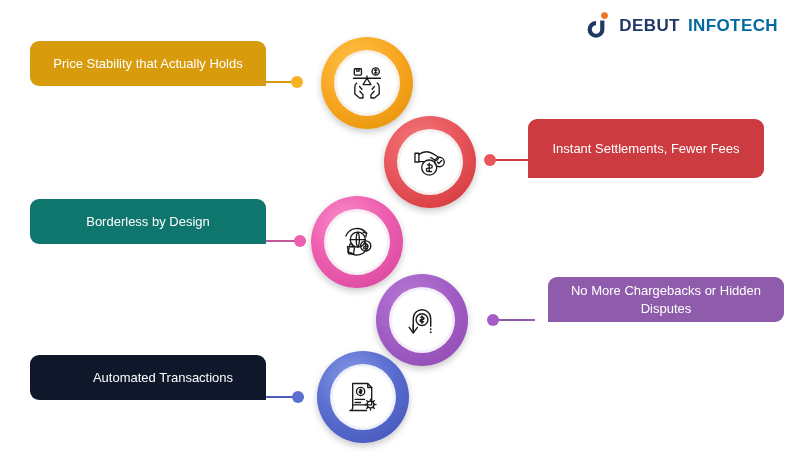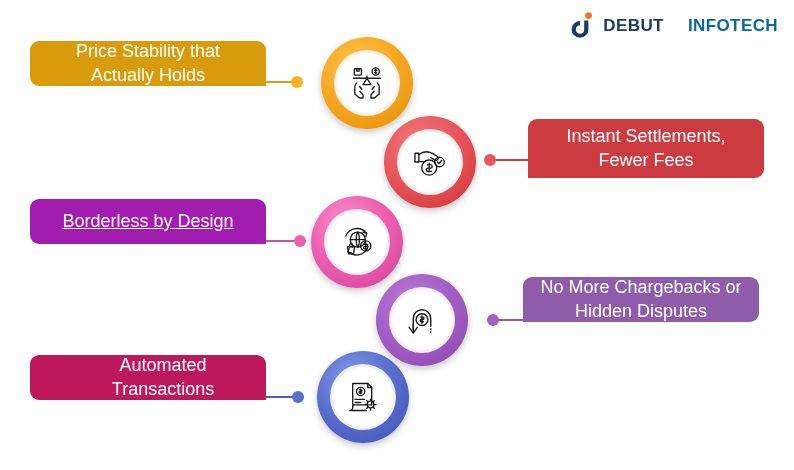--- a/index.html
+++ b/index.html
@@ -6,28 +6,28 @@
   body{
     width:794px;height:470px;background:#ffffff;
     font-family:"Liberation Sans", sans-serif;
     overflow:hidden;position:relative;
   }
   .stage{position:absolute;inset:0;}
 
   
   .logo{position:absolute;right:16px;top:12px;display:flex;align-items:center;gap:7px;}
   .logo-mark{width:26px;height:27px;position:relative;}
-  .logo-text{font-size:17px;font-weight:bold;letter-spacing:.4px;display:flex;gap:24px;}
+  .logo-text{font-size:17px;font-weight:bold;letter-spacing:.4px;display:flex;gap:8px;}
   .logo-debut{color:#1f3864;}
   .logo-infotech{color:#0369a1;}
 
   
   .label-box{
     position:absolute;display:flex;align-items:center;justify-content:center;
-    text-align:center;color:#ffffff;font-size:18px;line-height:1.33;
+    text-align:center;color:#ffffff;font-size:13px;line-height:1.33;
     padding:6px 14px;box-sizing:border-box;
   }
   .label-box.left{border-radius:9px 9px 0 9px;}
   .label-box.right{border-radius:9px 9px 9px 0;}
 
   
   .conn-line{position:absolute;height:1.6px;}
   .conn-dot{position:absolute;width:12px;height:12px;border-radius:50%;}
 
   
@@ -66,29 +66,29 @@
   <div class="conn-line" style="left:260px;top:396px;width:44px;background:#4d5bb5;"></div>
 
   <div class="label-box left" style="left:30px;top:41px;width:236px;height:45px;background:#d79b0b;">
     <span>Price Stability that Actually Holds</span>
   </div>
 
   <div class="label-box right" style="left:528px;top:119px;width:236px;height:59px;background:#cc3b40;">
     <span>Instant Settlements, Fewer Fees</span>
   </div>
 
-  <div class="label-box left" style="left:30px;top:199px;width:236px;height:45px;background:#a21caf;text-decoration:underline;">
+  <div class="label-box left" style="left:30px;top:199px;width:236px;height:45px;background:#0f766e;">
     <span>Borderless by Design</span>
   </div>
 
-  <div class="label-box right" style="left:523px;top:277px;width:236px;height:45px;background:#8e5cab;">
+  <div class="label-box right" style="left:548px;top:277px;width:236px;height:45px;background:#8e5cab;">
     <span>No More Chargebacks or Hidden Disputes</span>
   </div>
 
-  <div class="label-box left" style="left:30px;top:355px;width:236px;height:45px;background:#be185d;padding-left:44px;">
+  <div class="label-box left" style="left:30px;top:355px;width:236px;height:45px;background:#0f172a;padding-left:44px;">
     <span>Automated Transactions</span>
   </div>
 
   <div class="conn-dot" style="left:291px;top:76px;background:#f5b323;"></div>
   <div class="conn-dot" style="left:484px;top:154px;background:#e8575c;"></div>
   <div class="conn-dot" style="left:294px;top:235px;background:#ef5fb0;"></div>
   <div class="conn-dot" style="left:487px;top:314px;background:#a35fc6;"></div>
   <div class="conn-dot" style="left:292px;top:391px;background:#5a6fd0;"></div>
 
   <div class="node" style="left:321px;top:37px;width:92px;height:92px;

